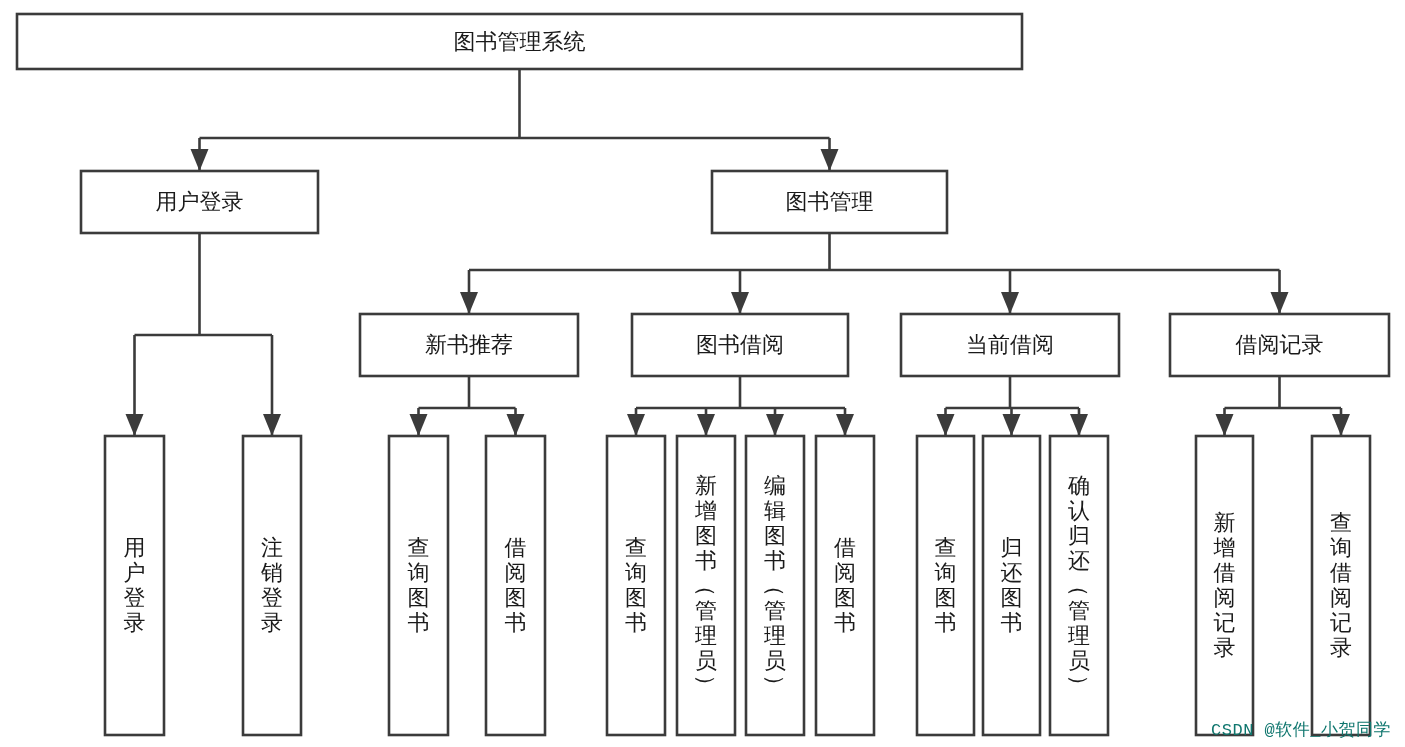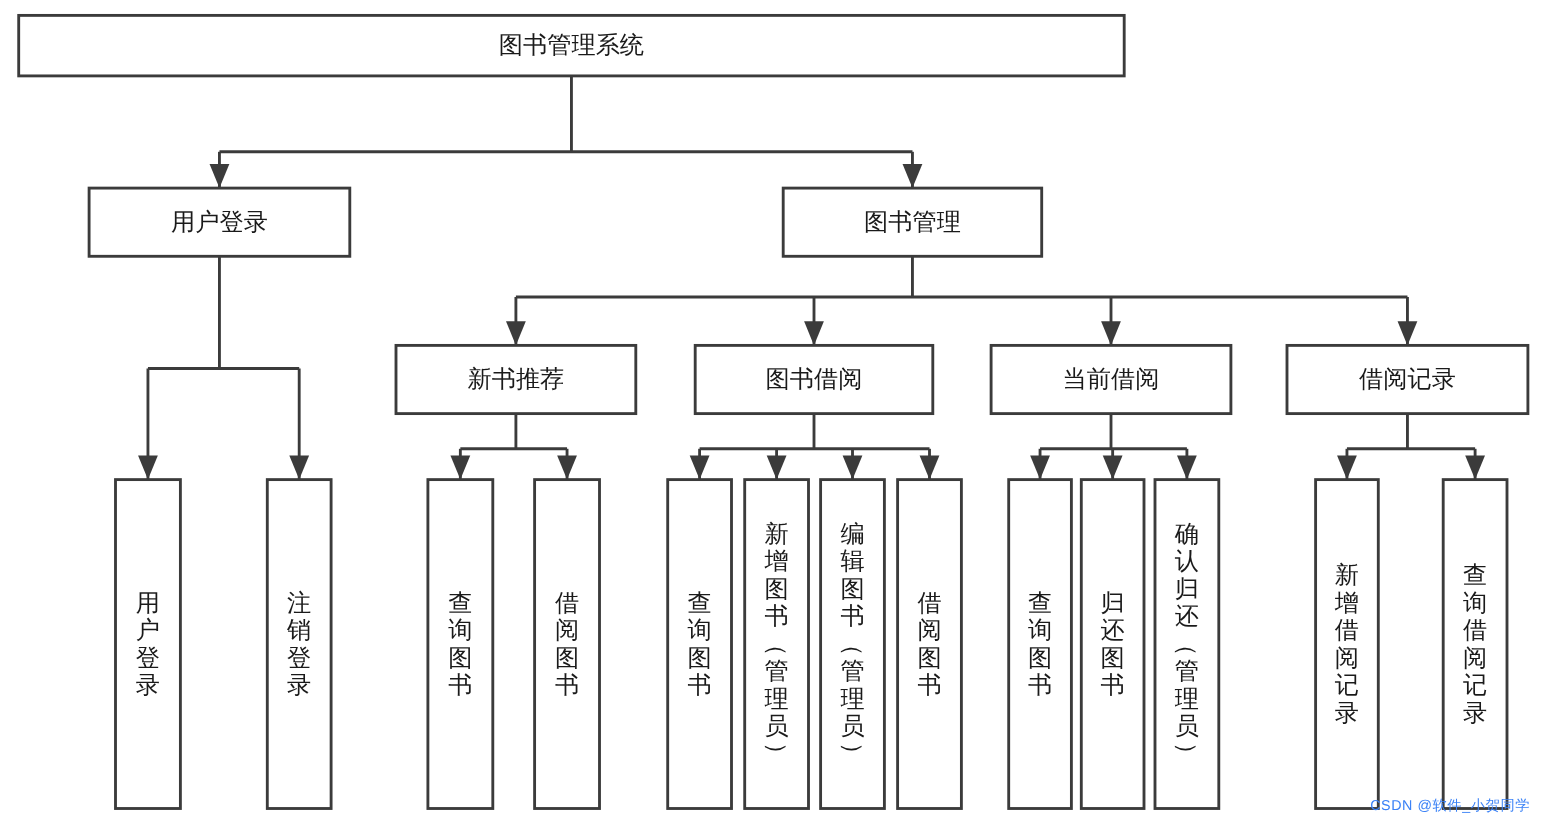--- a/index.html
+++ b/index.html
@@ -49,23 +49,23 @@
   .node-label-v {
     font-family: "DejaVu Sans", "Liberation Sans", sans-serif;
     font-size: 22px;
     fill: #1a1a1a;
     text-anchor: middle;
   }
   .watermark {
     position: absolute;
     right: 14px;
     bottom: 6px;
-    font-family: Liberation Sans, sans-serif;
-    font-size: 13px;
-    color: #3b82f6;
+    font-family: Liberation Mono, monospace;
+    font-size: 17px;
+    color: #0f766e;
     letter-spacing: 0.5px;
     white-space: nowrap;
     user-select: none;
   }
 </style>
 </head>
 <body>
 
 <div id="diagram-root">
   <svg class="diagram-canvas" viewBox="0 0 1405 747">

